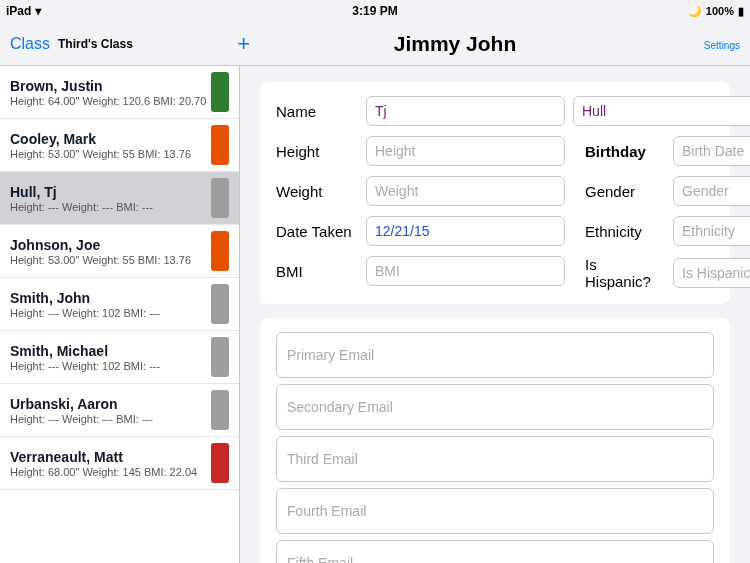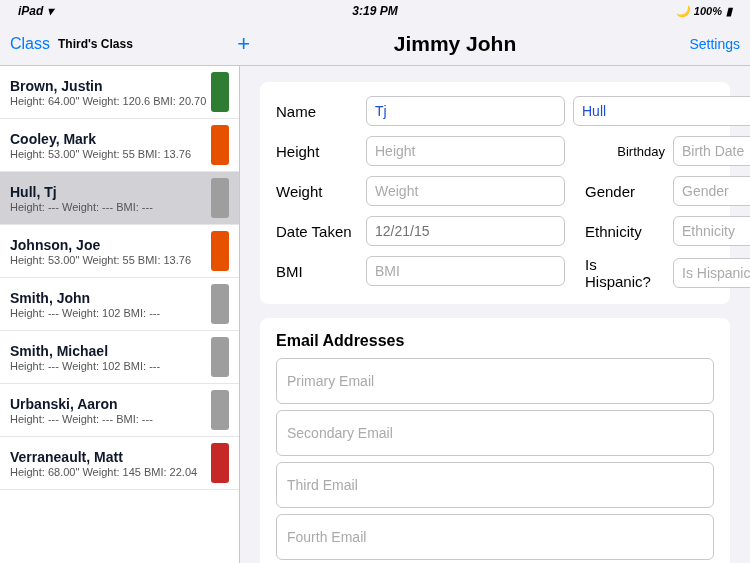--- a/index.html
+++ b/index.html
@@ -11,25 +11,24 @@
       overflow: hidden;
       font-size: 14px;
     }
 
     
     .status-bar {
       display: flex;
       justify-content: space-between;
       align-items: center;
       background: #f2f2f7;
-      padding: 4px 18px;
+      padding: 4px 6px;
       height: 22px;
       font-size: 12px;
       font-weight: 600;
-      font-style: italic;
     }
     .status-left { display: flex; align-items: center; gap: 4px; }
     .status-center { position: absolute; left: 50%; transform: translateX(-50%); }
     .status-right { display: flex; align-items: center; gap: 4px; font-size: 11px; }
 
     
     .app-container {
       display: flex;
       flex-direction: column;
       height: calc(563px - 22px);
@@ -59,21 +58,21 @@
     }
     .nav-add {
       color: #007aff;
       font-size: 22px;
       font-weight: 300;
       cursor: pointer;
       margin-left: auto;
     }
     .nav-settings {
       color: #007aff;
-      font-size: 14px;
+      font-size: 10px;
       cursor: pointer;
     }
 
     
     .content {
       display: flex;
       flex: 1;
       overflow: hidden;
     }
 
@@ -132,36 +131,36 @@
       flex: 1;
       border: 1px solid #c8c8cc;
       border-radius: 6px;
       padding: 5px 8px;
       font-size: 14px;
       color: #333;
       background: #fff;
       height: 30px;
     }
     .form-input::placeholder { color: #aaa; }
-    .form-input.value { color: #737373; }
+    .form-input.value { color: #1d4ed8; }
     .name-label {
       font-size: 15px;
       font-weight: 500;
       color: #000;
       width: 90px;
       flex-shrink: 0;
     }
     .name-inputs { display: flex; gap: 8px; flex: 1; }
     .name-input {
       flex: 1;
       border: 1px solid #c8c8cc;
       border-radius: 6px;
       padding: 5px 8px;
       font-size: 14px;
-      color: #1d4ed8;
+      color: #701a75;
       background: #fff;
       height: 30px;
     }
 
     .section-title {
       font-size: 16px;
       font-weight: 600;
       color: #000;
       margin-bottom: 8px;
     }
@@ -304,21 +303,21 @@
           </div>
 
         </div>
 
         <div style="display:flex; gap:20px; margin-bottom:10px; align-items:center;">
           <div style="flex:1; display:flex; align-items:center;">
             <span class="form-label">Height</span>
             <input class="form-input" type="text" placeholder="Height" style="">
           </div>
           <div style="display:flex; align-items:center; gap:8px; flex:1;">
-            <span style="font-size:13px; font-weight:400; width:80px;text-align:right;">Birthday</span>
+            <span style="font-size:15px; font-weight:700; width:80px;">Birthday</span>
             <input class="form-input" type="text" style="flex: 1 1 0%;" placeholder="Birth Date">
           </div>
         </div>
 
         <div style="display:flex; gap:20px; margin-bottom:10px; align-items:center;">
           <div style="flex:1; display:flex; align-items:center;">
             <span class="form-label">Weight</span>
             <input class="form-input" type="text" placeholder="Weight" style="">
           </div>
           <div style="display:flex; align-items:center; gap:8px; flex:1;">
@@ -344,21 +343,20 @@
             <input class="form-input" type="text" placeholder="BMI" style="">
           </div>
           <div style="display:flex; align-items:center; gap:8px; flex:1;">
             <span style="font-size:15px; font-weight:500; width:80px;">Is Hispanic?</span>
             <input class="form-input" type="text" style="flex: 1 1 0%;" placeholder="Is Hispanic">
           </div>
         </div>
       </div>
 
       <div class="form-section">
-        <div class="section-title">Email Addresses</div>
         <input class="email-input" type="text" placeholder="Primary Email" style="">
         <input class="email-input" type="text" placeholder="Secondary Email" style="">
         <input class="email-input" type="text" placeholder="Third Email" style="">
         <input class="email-input" type="text" placeholder="Fourth Email" style="">
         <input class="email-input" type="text" placeholder="Fifth Email" style="">
       </div>
 
       <div class="save-row">
         <button class="save-btn">Save</button>
       </div>

